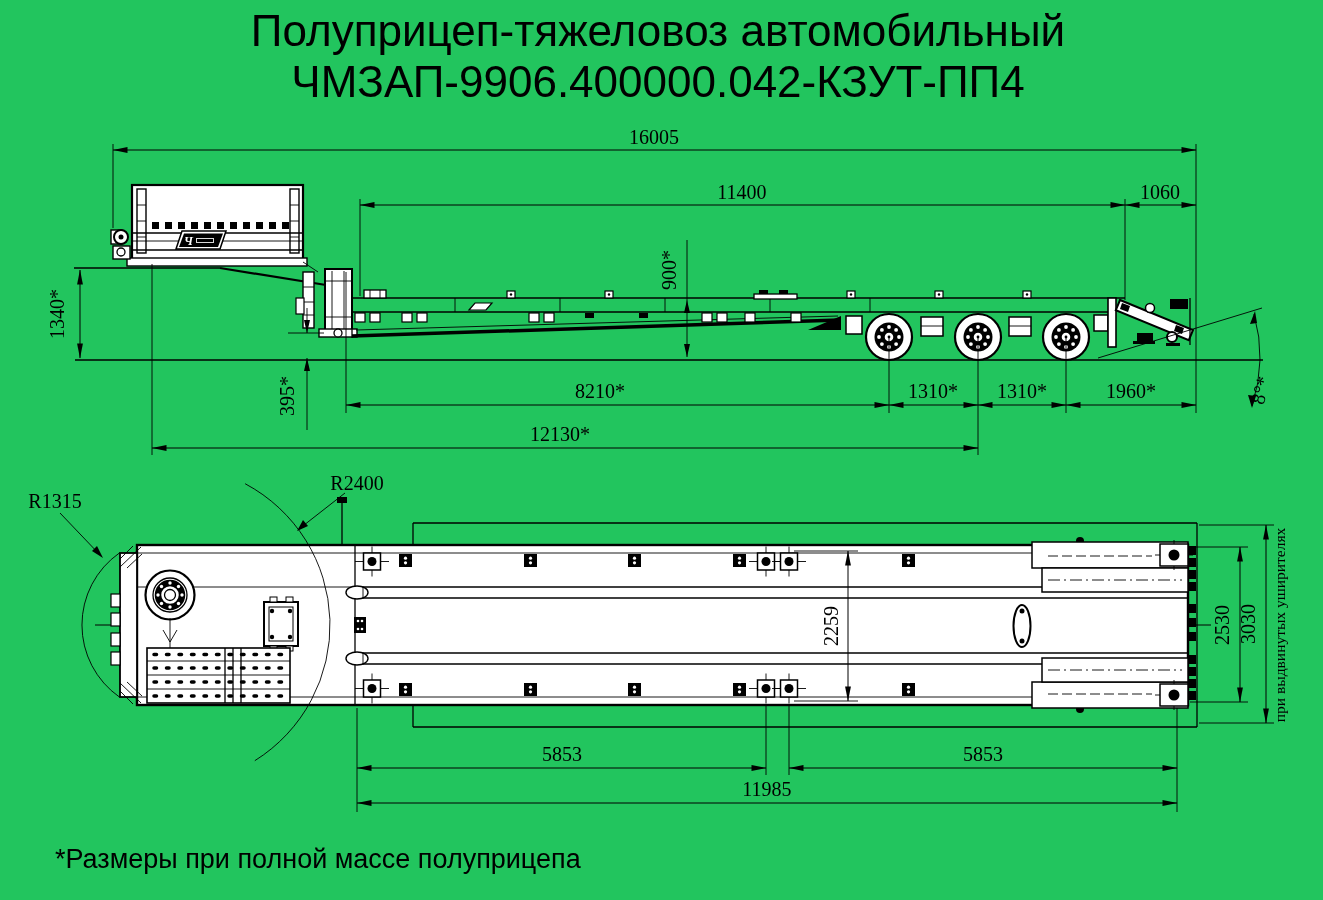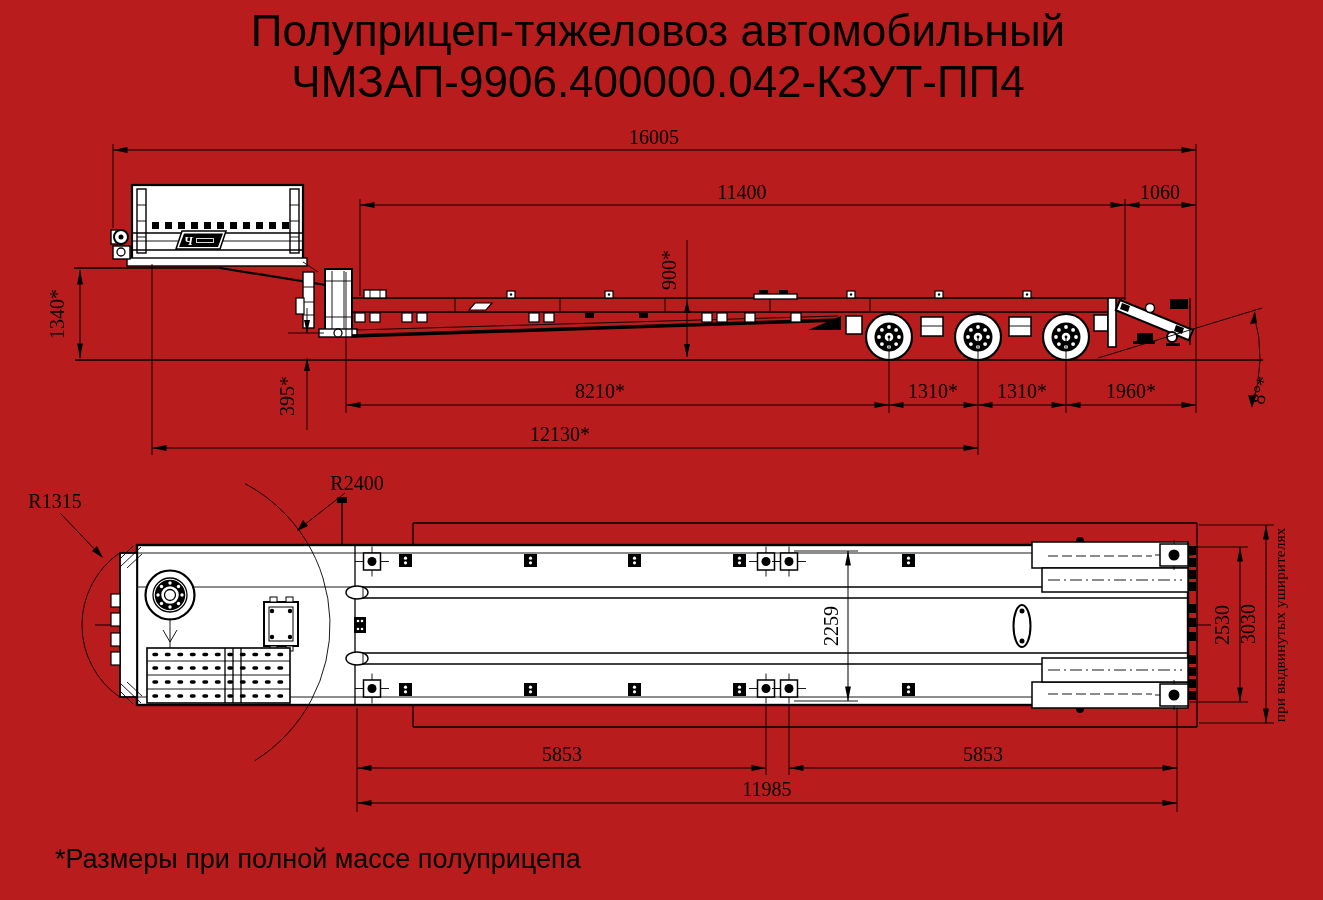--- a/index.html
+++ b/index.html
@@ -1,16 +1,16 @@
 <!DOCTYPE html>
 <html><head>
 <meta charset="utf-8">
 <style>
   html,body{margin:0;padding:0;background:#fff;}
-  .page{position:relative;width:1323px;height:900px;background:#b91c1c;overflow:hidden;}
+  .page{position:relative;width:1323px;height:900px;background:#22c55e;overflow:hidden;}
   svg{display:block;}
   .ln{stroke:#000;fill:none;stroke-width:1.3;}
   .ln2{stroke:#000;fill:none;stroke-width:2.2;}
   .thin{stroke:#000;fill:none;stroke-width:0.9;}
   .wht{fill:#fff;stroke:#000;}
   .blk{fill:#000;stroke:none;}
   .dim{stroke:#000;stroke-width:1;fill:none;marker-start:url(#as);marker-end:url(#ae);}
   .ext{stroke:#000;stroke-width:0.9;fill:none;}
   text{fill:#000;}
   .dimtxt{font:20px "Liberation Serif", serif;text-anchor:middle;}

